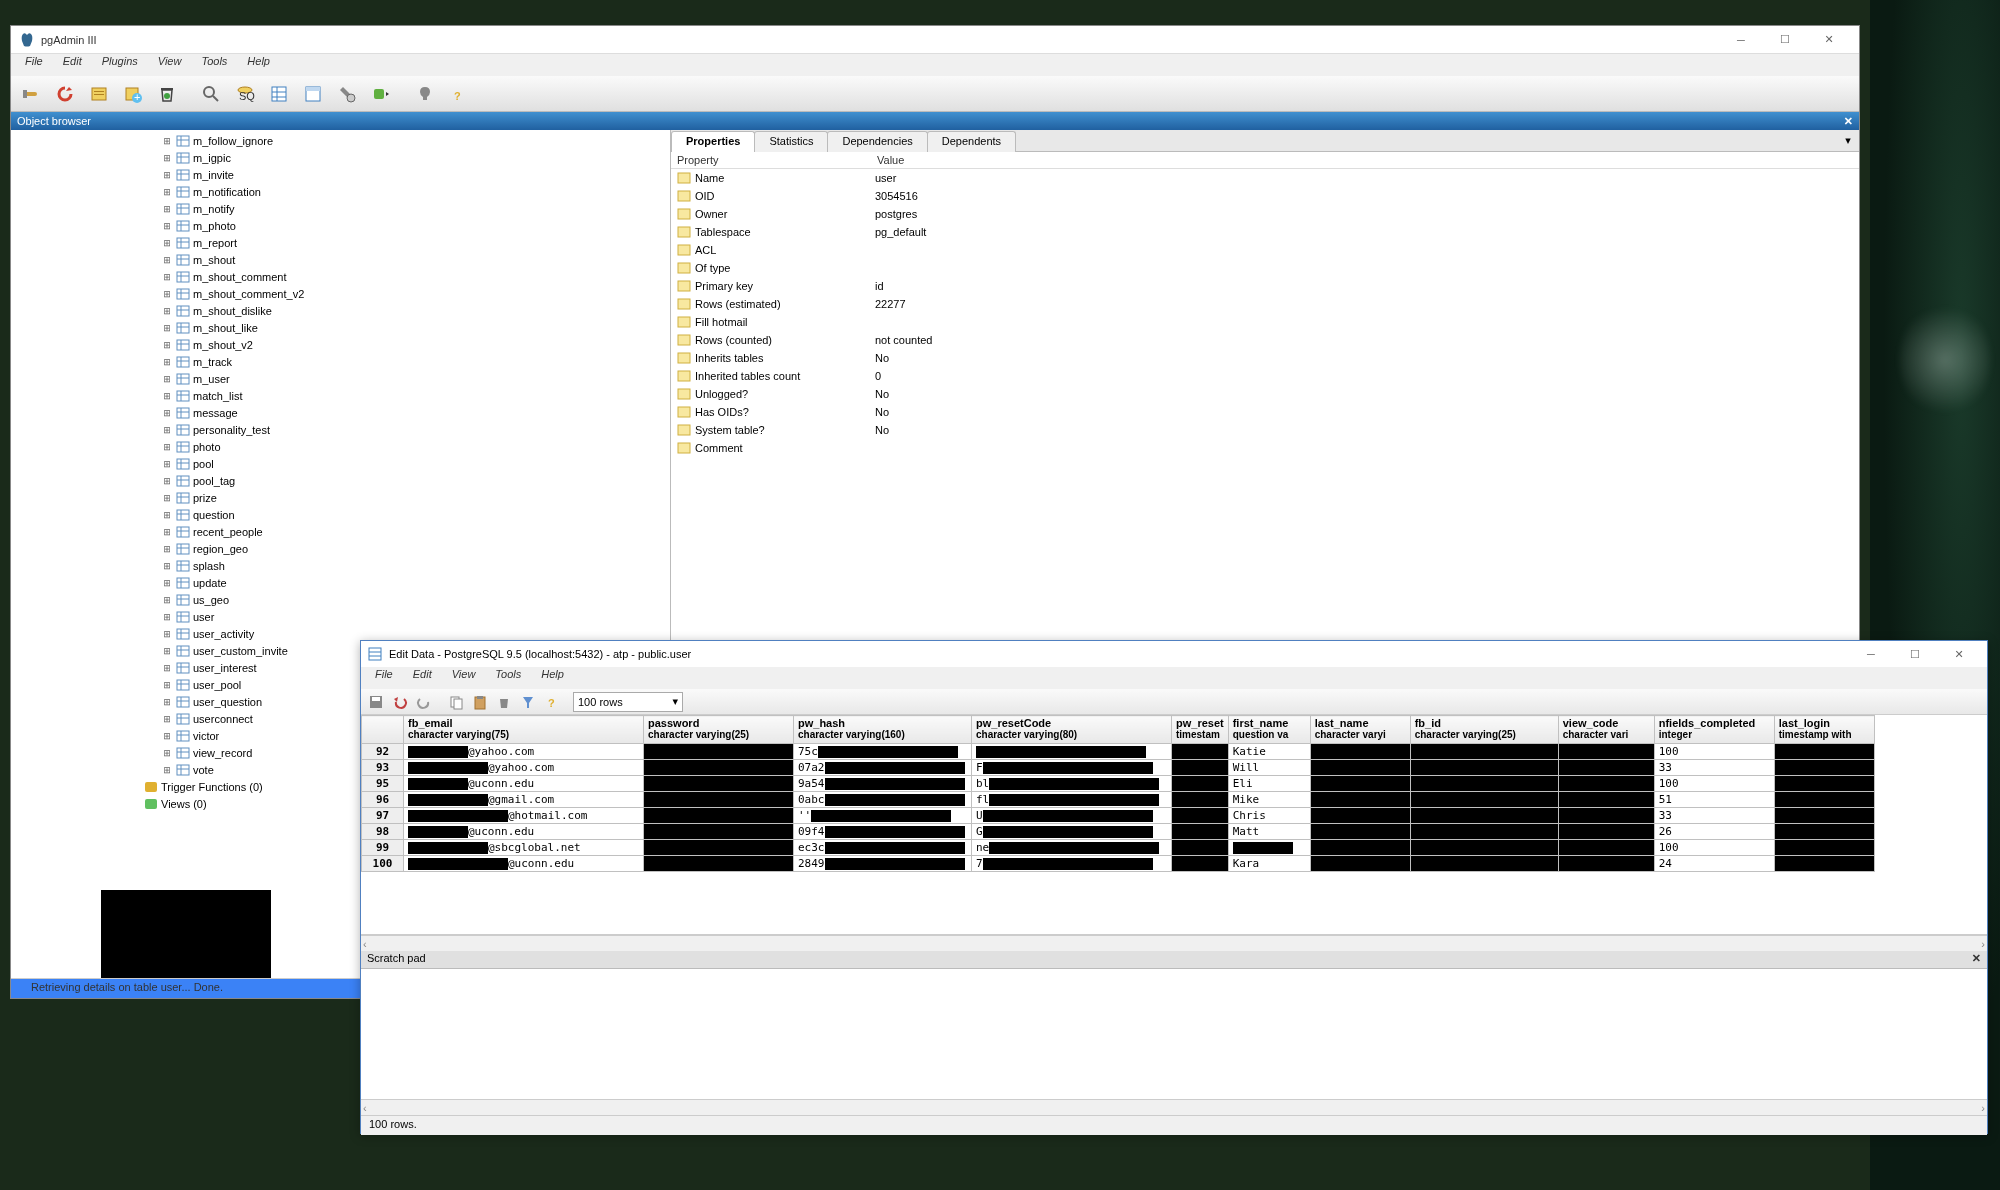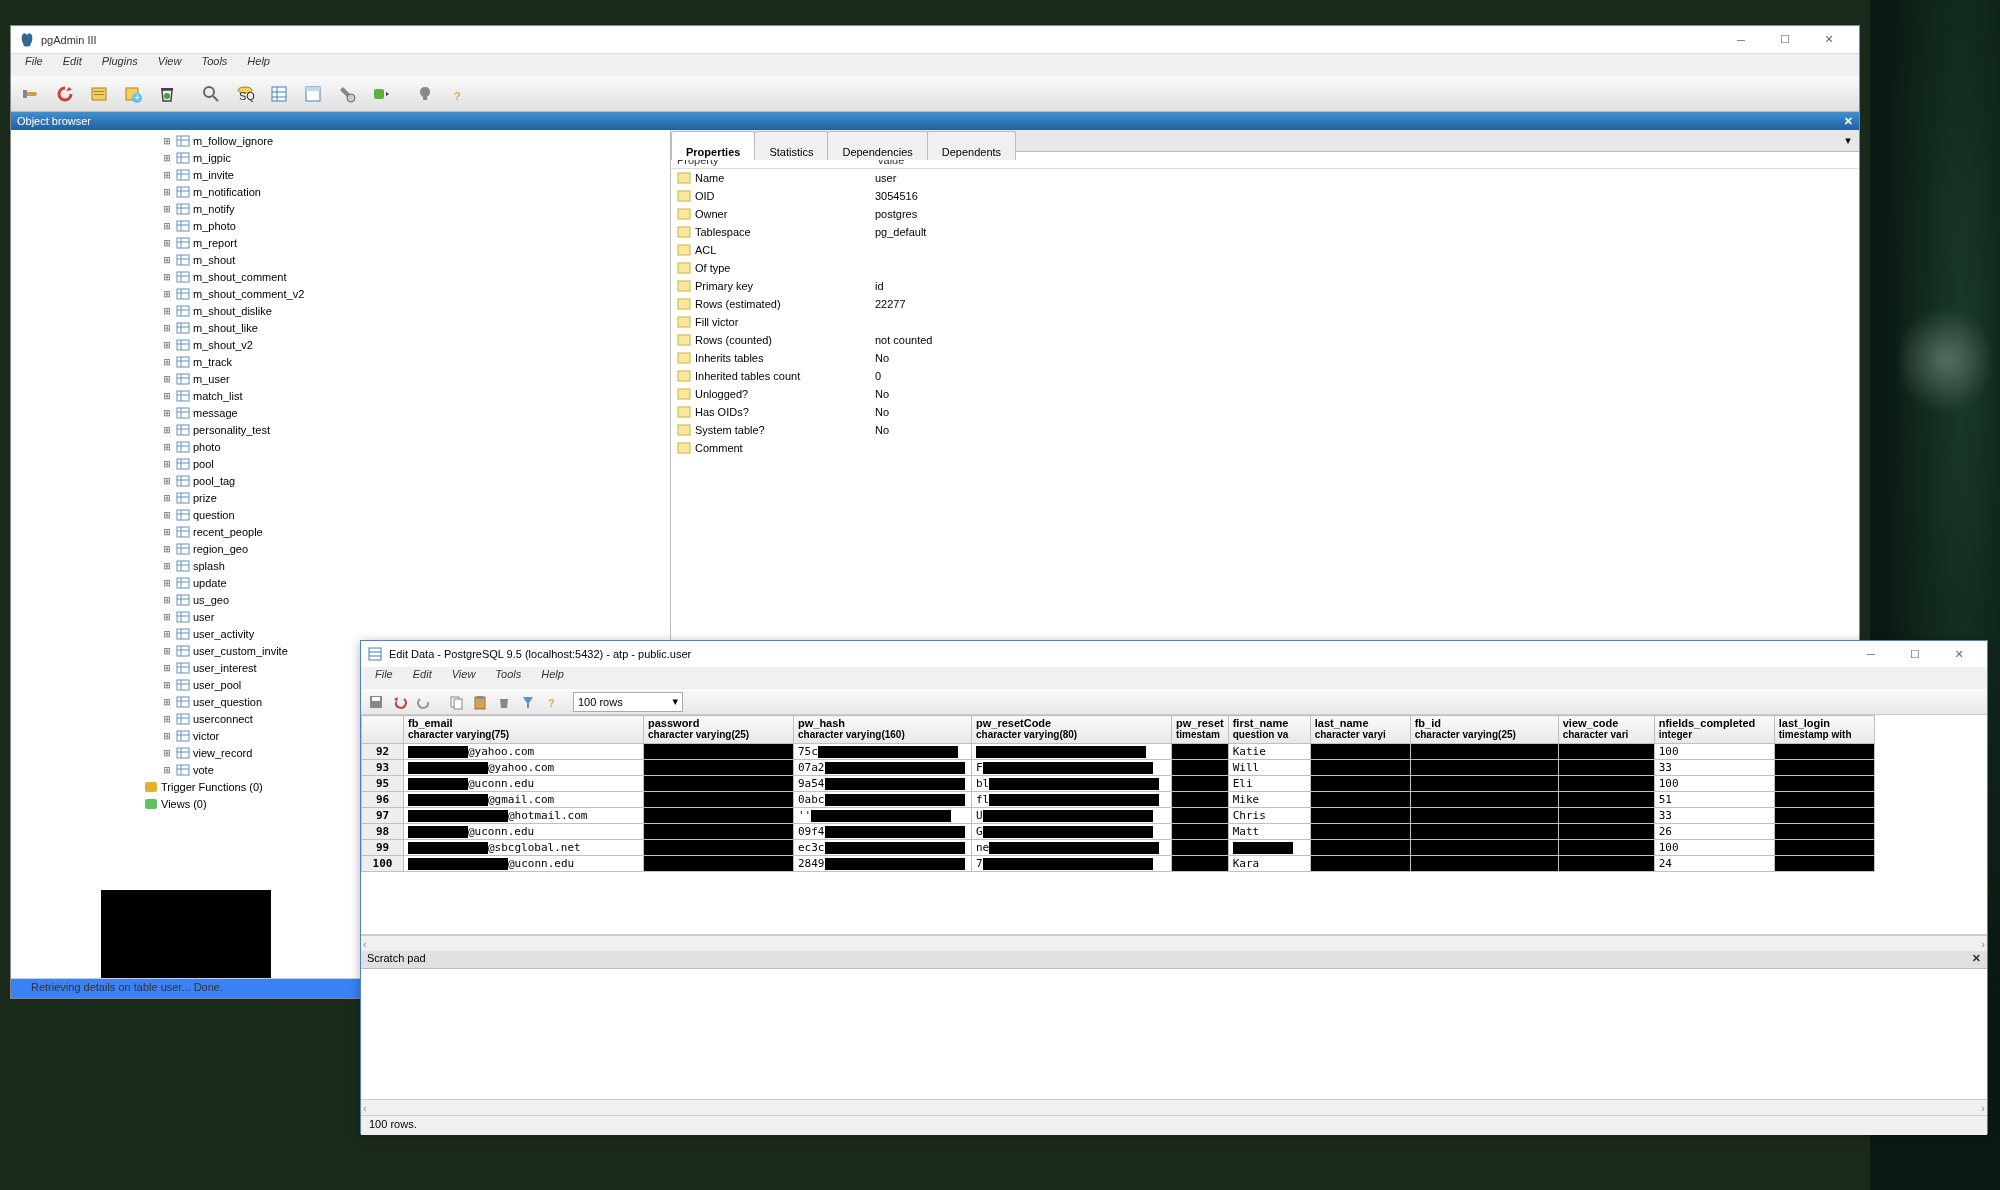--- a/index.html
+++ b/index.html
@@ -27,21 +27,21 @@
 .tree-panel { width: 660px; background: #fff; border-right: 1px solid #bbb; overflow: auto; position: relative; }
 .tree { padding: 2px 0 2px 150px; }
 .tree-item { display: flex; align-items: center; height: 17px; padding: 0; color: #000; white-space: nowrap; }
 .tree-toggle { width: 12px; display: inline-block; text-align: center; color: #666; font-size: 9px; }
 .tree-icon { width: 14px; height: 12px; display: inline-flex; margin: 0 3px; }
 .tree-func-icon svg rect { fill: #e0b030; }
 .tree-view-icon svg rect { fill: #60c060; }
 
 .right-panel { flex: 1; display: flex; flex-direction: column; background: #f0f0f0; }
 .tabs { display: flex; height: 22px; background: #e8e8e8; border-bottom: 1px solid #bbb; position: relative; }
-.tab { padding: 14px 14px; border: 1px solid #bbb; border-bottom: none; background: #f0f0f0; margin-right: -1px; border-radius: 3px 3px 0 0; position: relative; top: 1px; }
+.tab { padding: 3px 14px; border: 1px solid #bbb; border-bottom: none; background: #f0f0f0; margin-right: -1px; border-radius: 3px 3px 0 0; position: relative; top: 1px; }
 .tab.active { background: #fff; font-weight: bold; }
 .tab-dropdown { position: absolute; right: 4px; top: 3px; width: 14px; height: 14px; display: flex; align-items: center; justify-content: center; }
 
 .props { flex: 1; background: #fff; overflow: auto; }
 .props-header { display: flex; border-bottom: 1px solid #ddd; padding: 2px 6px; font-size: 11px; color: #333; }
 .props-header .col-p { width: 200px; }
 .prop-row { display: flex; padding: 0px 6px; align-items: center; height: 18px; }
 .prop-icon { width: 14px; height: 12px; margin-right: 4px; }
 .prop-name { width: 180px; color: #000; }
 .prop-val { color: #000; }
@@ -727,21 +727,21 @@
               </span>
               <span class="prop-name">Rows (estimated)</span>
               <span class="prop-val">22277</span>
             </div>
             <div class="prop-row">
               <span class="prop-icon">
                 <svg width="14" height="12">
                   <rect x="1" y="1" width="12" height="10" fill="#f8e8a0" stroke="#d0b040"></rect>
                 </svg>
               </span>
-              <span class="prop-name">Fill victor</span>
+              <span class="prop-name">Fill hotmail</span>
               <span class="prop-val"></span>
             </div>
             <div class="prop-row">
               <span class="prop-icon">
                 <svg width="14" height="12">
                   <rect x="1" y="1" width="12" height="10" fill="#f8e8a0" stroke="#d0b040"></rect>
                 </svg>
               </span>
               <span class="prop-name">Rows (counted)</span>
               <span class="prop-val">not counted</span>

